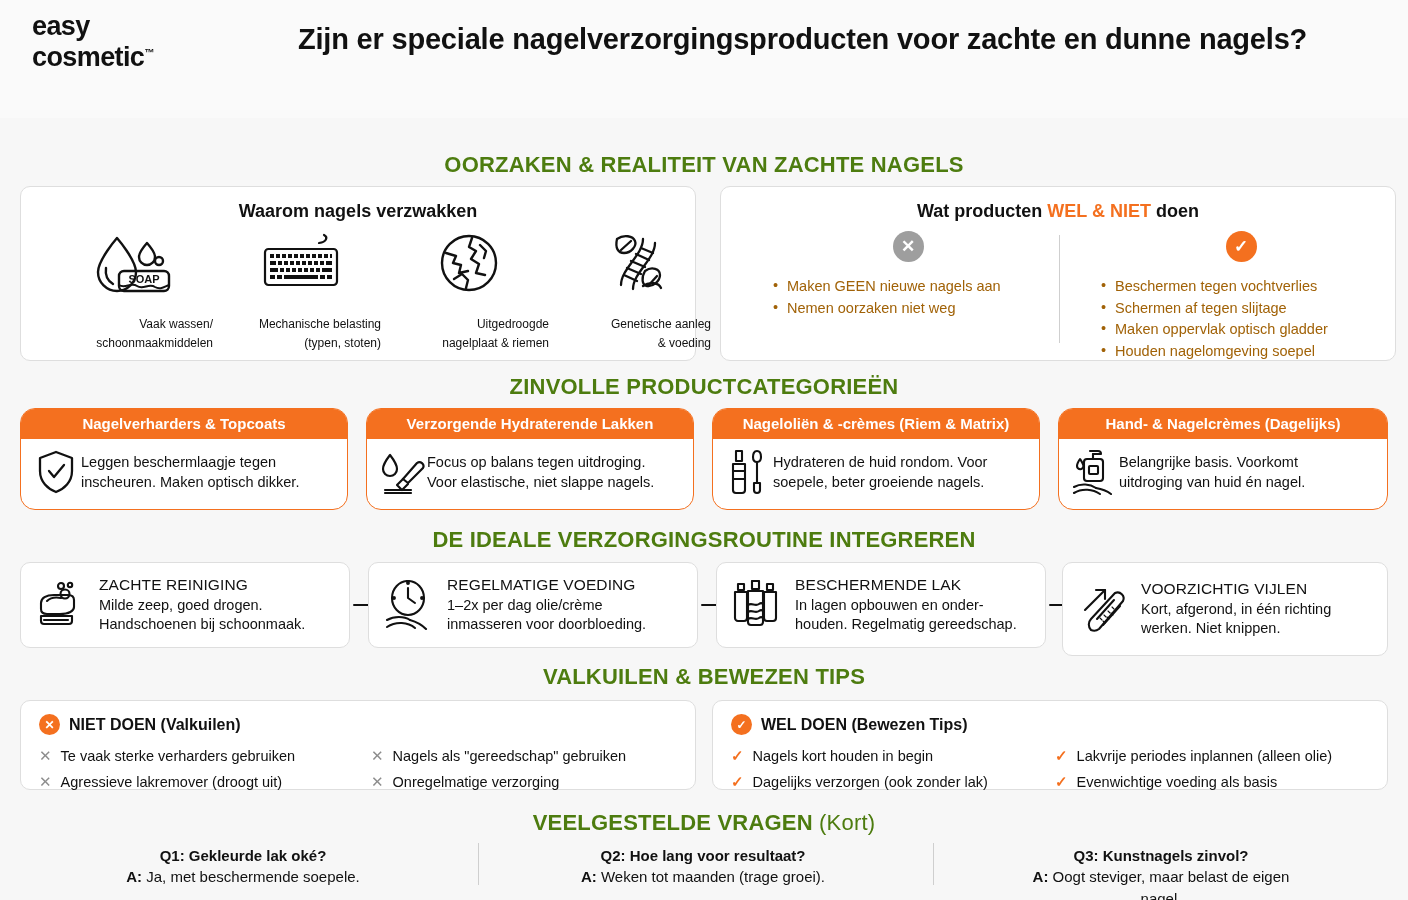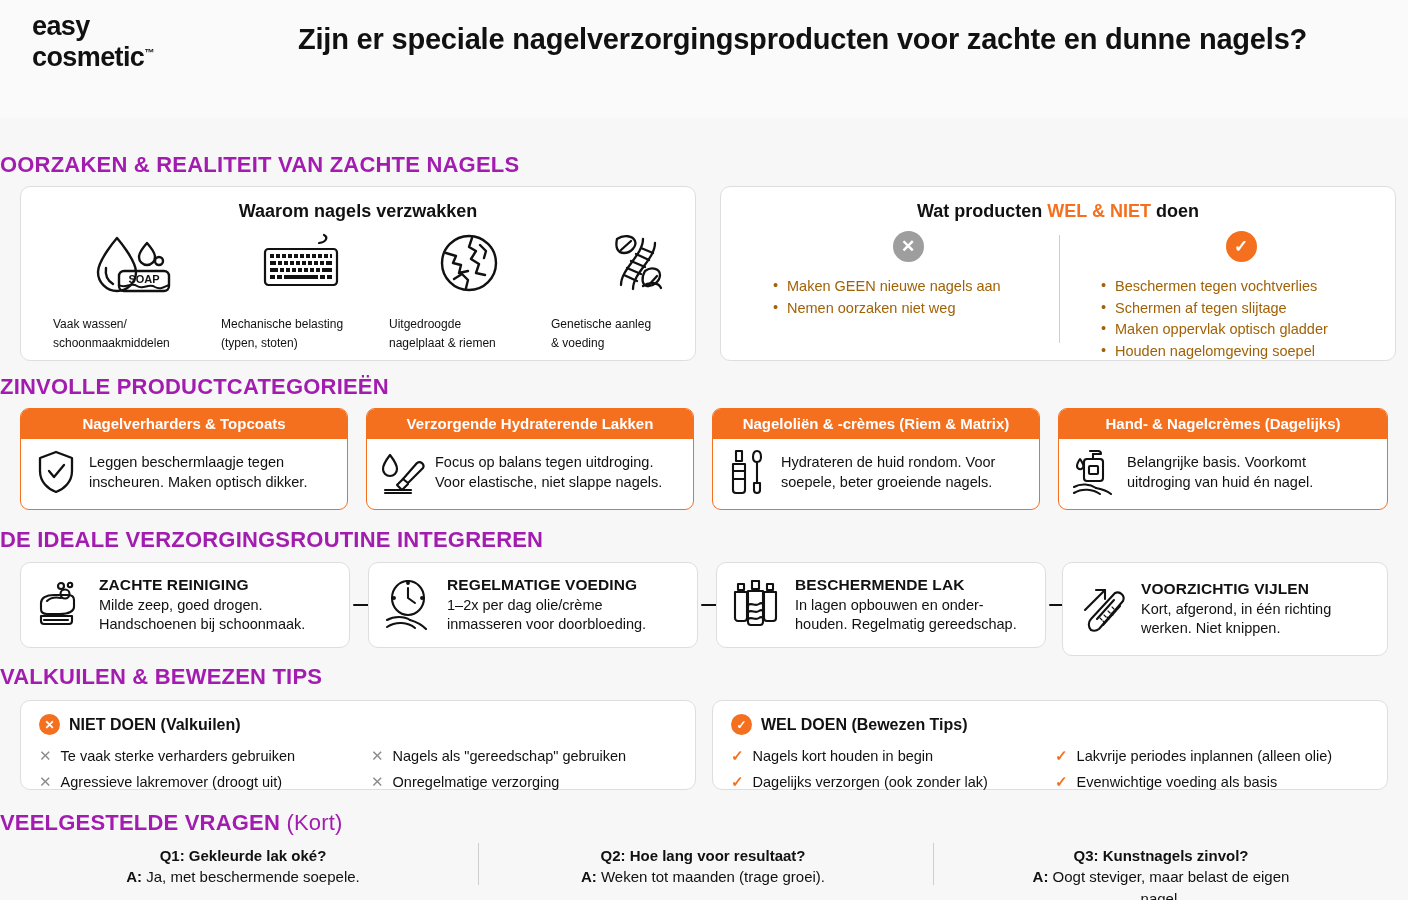--- a/index.html
+++ b/index.html
@@ -15,56 +15,56 @@
   
   .header { position: absolute; left: 0; top: 0; width: 1408px; height: 118px; background:#fafafa; }
   .logo { position: absolute; left: 32px; top: 14px; width: 230px; }
   .logo-line1 { font-size: 27px; font-weight: 800; letter-spacing: -0.6px; line-height: 25px; color:#111; }
   .logo-line2 { font-size: 27px; font-weight: 800; letter-spacing: -0.6px; line-height: 27px; color:#111; }
   .logo-tm { font-size: 10px; font-weight: 700; vertical-align: super; }
   .headline { position: absolute; left: 298px; top: 20px; width: 1070px;
               font-size: 29px; font-weight: 700; line-height: 39px; letter-spacing: -0.2px; color:#111; }
 
   
-  .sec-h { position: absolute; width: 1408px; 
-           font-size: 22px; font-weight: 700; letter-spacing: .2px; color:#a21caf; }
+  .sec-h { position: absolute; width: 1408px; text-align: center;
+           font-size: 22px; font-weight: 700; letter-spacing: .2px; color:#4d7c0f; }
   .sec-h .lite { font-weight: 400; }
 
   
   .card { position:absolute; background:#fff; border:1px solid #dedede; border-radius:10px; }
-  .card.ob { border:1.5px solid #F4701F; border-radius:9px; overflow:hidden; background:#fff; }
+  .card.ob { border:1.5px solid #F4701F; border-radius:15px; overflow:hidden; background:#fff; }
 
   .card-title { text-align:center; font-size:18px; font-weight:700; color:#111; }
 
   
-  .cause { position:absolute; width:160px; text-align:left; }
+  .cause { position:absolute; width:160px; text-align:right; }
   .cause .ic { height:62px; display:flex; align-items:flex-end; justify-content:center; }
   .cause .lbl { margin-top:22px; font-size:12px; line-height:19px; color:#111; }
 
   
   .vdiv { position:absolute; width:1px; background:#cfcfcf; }
   .badge { width:31px; height:31px; border-radius:50%; display:flex; align-items:center;
            justify-content:center; color:#fff; font-size:17px; font-weight:700; }
   .badge.grey { background:#9e9e9e; }
   .badge.orange { background:#F4701F; }
   .bullets { font-size:14.5px; line-height:20.5px; color:#a16207; list-style:none; }
   .bullets li { position:relative; padding-left:14px; margin-bottom:1px; }
   .bullets li:before { content:"•"; position:absolute; left:0; top:-1px; }
 
   
   .pc-head { background:#F4701F; color:#fff; text-align:center; font-weight:700;
              font-size:15px; line-height:30px; height:30px; white-space:nowrap; }
-  .pc-body { display:flex; align-items:center; gap:10px; padding:10px 12px 12px 12px; height:68px; }
+  .pc-body { display:flex; align-items:center; gap:2px; padding:10px 12px 12px 12px; height:68px; }
   .pc-ic { flex:0 0 46px; display:flex; align-items:center; justify-content:center; }
   .pc-txt { font-size:14.5px; line-height:20px; color:#111; }
 
   
   .rt-body { display:flex; align-items:center; gap:12px; padding:12px 14px; height:100%; }
   .rt-ic { flex:0 0 52px; display:flex; align-items:center; justify-content:center; }
-  .rt-title { font-size:15.5px; font-weight:700; letter-spacing:.1px; color:#111; margin-bottom:2px; }
+  .rt-title { font-size:15.5px; font-weight:400; letter-spacing:.1px; color:#111; margin-bottom:2px; }
   .rt-txt { font-size:14.5px; line-height:19.5px; color:#111; }
   .arrow { position:absolute; width:40px; height:20px; }
 
   
   .dd-hd { display:flex; align-items:center; gap:9px; font-size:16px; font-weight:700; color:#111; }
   .dd-badge { width:21px; height:21px; border-radius:50%; background:#F4701F; color:#fff;
               display:flex; align-items:center; justify-content:center; font-size:12px; font-weight:700; }
   .dd-cols { display:flex; margin-top:8px; }
   .dd-col { flex:1; }
   .dd-item { display:flex; align-items:flex-start; gap:9px; font-size:14.5px; line-height:26px; color:#111; }

